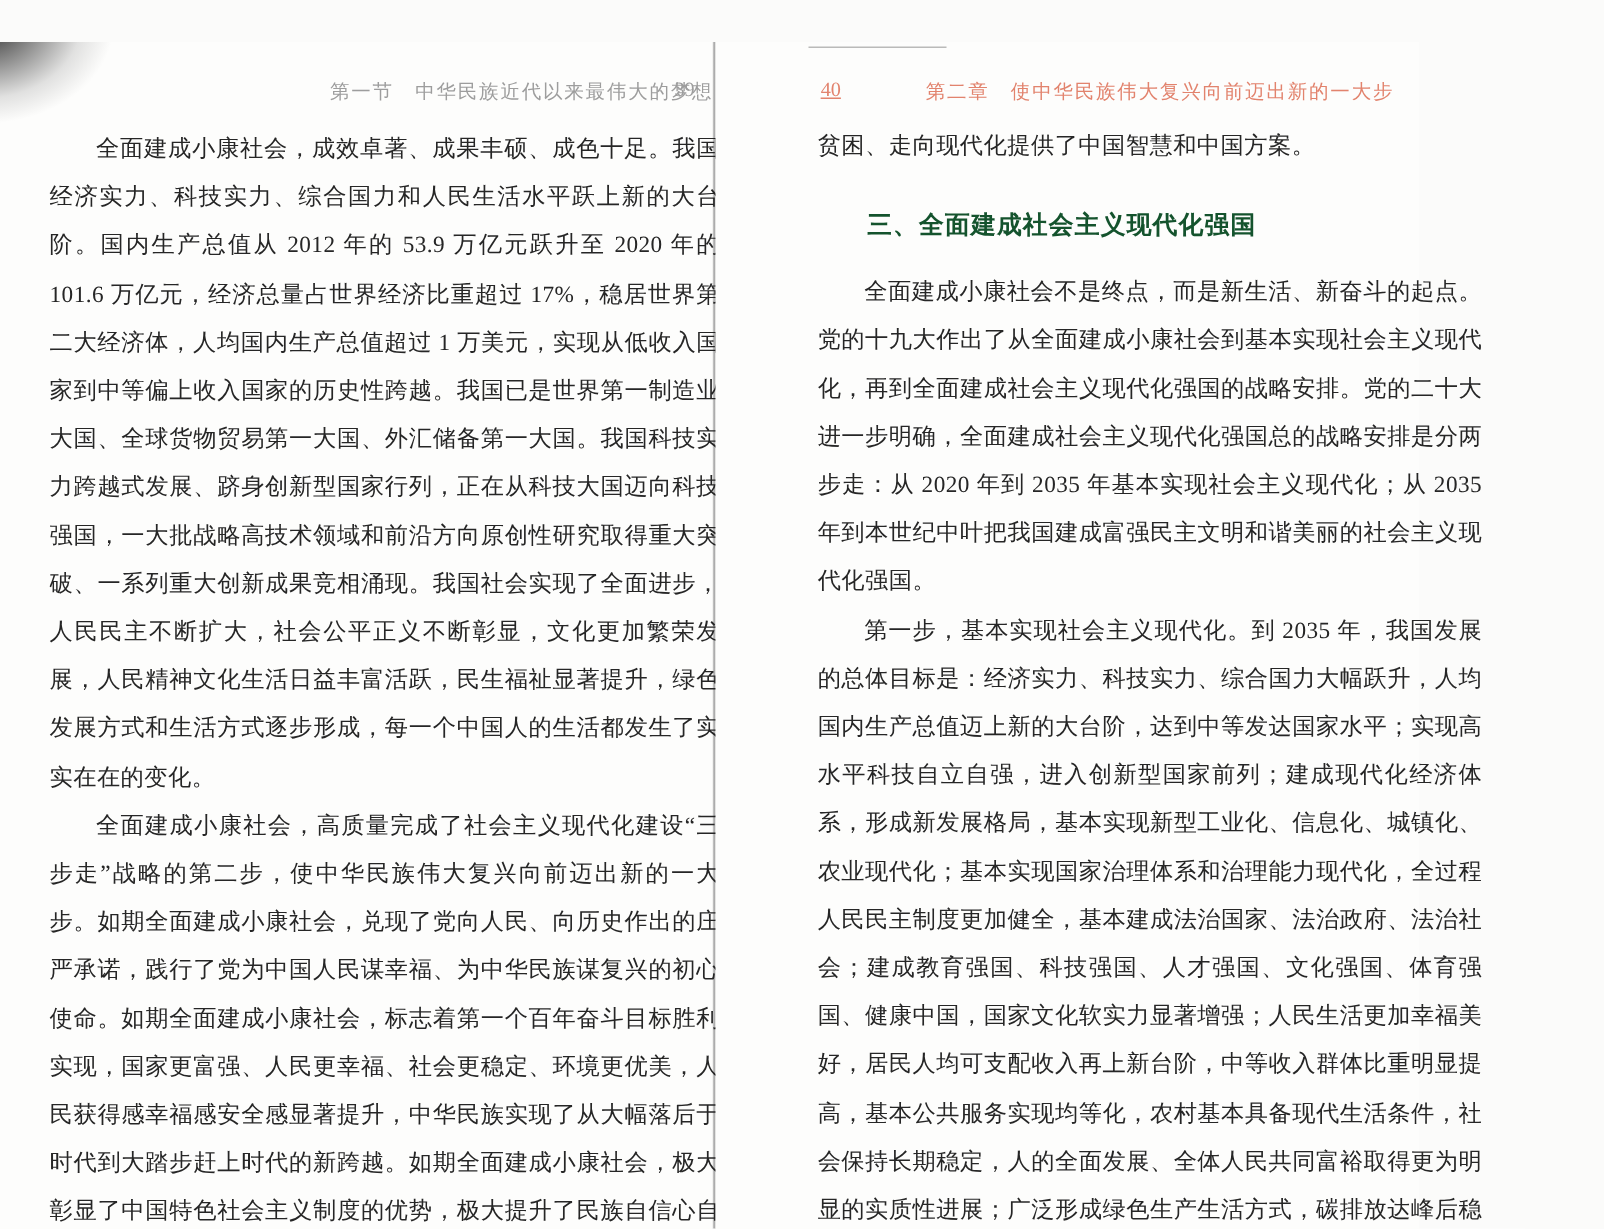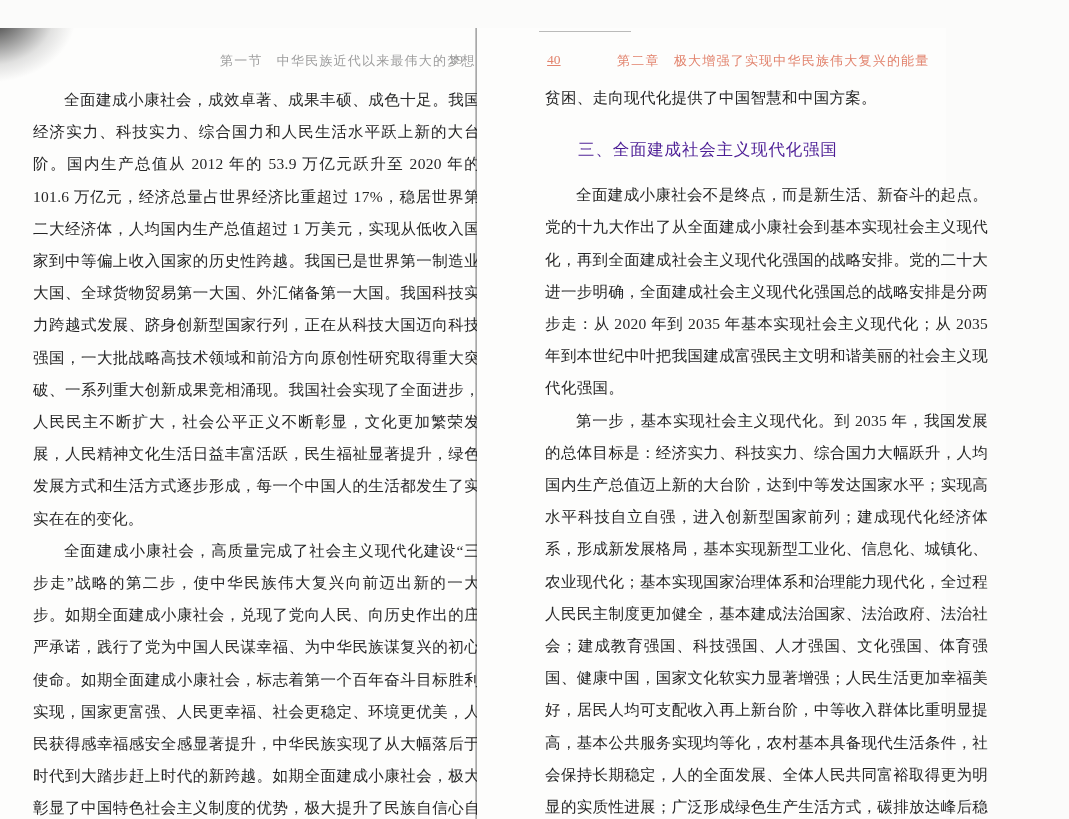--- a/index.html
+++ b/index.html
@@ -50,22 +50,22 @@
     text-align:justify;
     font-size:15.5px;
     line-height:32.2px;
     letter-spacing:0.3px;
   }
   .body-text p.no-indent{text-indent:0;}
   .section-heading{
     margin:19px 0 13px 0;
     text-indent:2em;
     font-size:16.5px;
-    font-weight:normal;
-    color:#4c1d95;
+    font-weight:bold;
+    color:#14532d;
     letter-spacing:0.8px;
     line-height:33px;
   }
 </style>
 </head>
 <body>
 
 <div class="spread">
 
   <div class="corner-shadow"></div>
@@ -81,21 +81,21 @@
       <p>全面建成小康社会，高质量完成了社会主义现代化建设“三步走”战略的第二步，使中华民族伟大复兴向前迈出新的一大步。如期全面建成小康社会，兑现了党向人民、向历史作出的庄严承诺，践行了党为中国人民谋幸福、为中华民族谋复兴的初心使命。如期全面建成小康社会，标志着第一个百年奋斗目标胜利实现，国家更富强、人民更幸福、社会更稳定、环境更优美，人民获得感幸福感安全感显著提升，中华民族实现了从大幅落后于时代到大踏步赶上时代的新跨越。如期全面建成小康社会，极大彰显了中国特色社会主义制度的优势，极大提升了民族自信心自豪感，极大增强了实现中华民族伟大复兴的能量。</p>
 
     </div>
   </section>
 
   <div class="gutter"></div>
 
   <section class="page page-right">
     <header class="running-header">
       <span class="page-number">40</span>
-      <span class="header-title">第二章　极大增强了实现中华民族伟大复兴的能量</span>
+      <span class="header-title">第二章　使中华民族伟大复兴向前迈出新的一大步</span>
     </header>
     <div class="body-text">
       <p class="no-indent">贫困、走向现代化提供了中国智慧和中国方案。</p>
       <h3 class="section-heading">三、全面建成社会主义现代化强国</h3>
       <p>全面建成小康社会不是终点，而是新生活、新奋斗的起点。党的十九大作出了从全面建成小康社会到基本实现社会主义现代化，再到全面建成社会主义现代化强国的战略安排。党的二十大进一步明确，全面建成社会主义现代化强国总的战略安排是分两步走：从 2020 年到 2035 年基本实现社会主义现代化；从 2035 年到本世纪中叶把我国建成富强民主文明和谐美丽的社会主义现代化强国。</p>
       <p>第一步，基本实现社会主义现代化。到 2035 年，我国发展的总体目标是：经济实力、科技实力、综合国力大幅跃升，人均国内生产总值迈上新的大台阶，达到中等发达国家水平；实现高水平科技自立自强，进入创新型国家前列；建成现代化经济体系，形成新发展格局，基本实现新型工业化、信息化、城镇化、农业现代化；基本实现国家治理体系和治理能力现代化，全过程人民民主制度更加健全，基本建成法治国家、法治政府、法治社会；建成教育强国、科技强国、人才强国、文化强国、体育强国、健康中国，国家文化软实力显著增强；人民生活更加幸福美好，居民人均可支配收入再上新台阶，中等收入群体比重明显提高，基本公共服务实现均等化，农村基本具备现代生活条件，社会保持长期稳定，人的全面发展、全体人民共同富裕取得更为明显的实质性进展；广泛形成绿色生产生活方式，碳排放达峰后稳中有降，生态环境根本好转，美丽中国目标基本实现；国家安全体系和能力全面加强，基本实现国防和军队现代化。</p>
 
     </div>
   </section>
 

